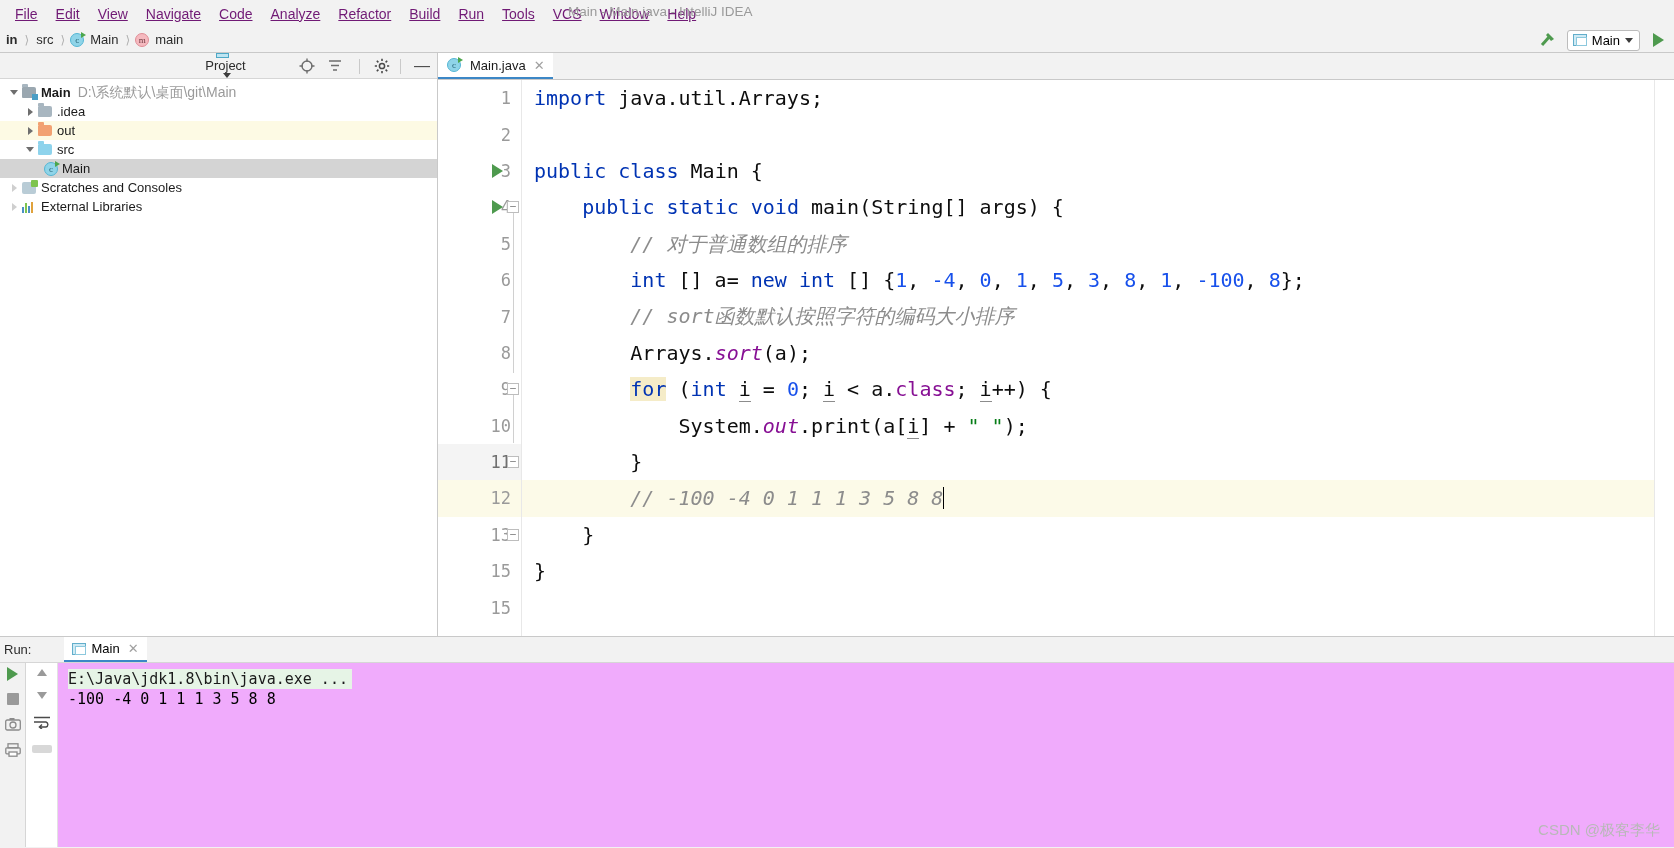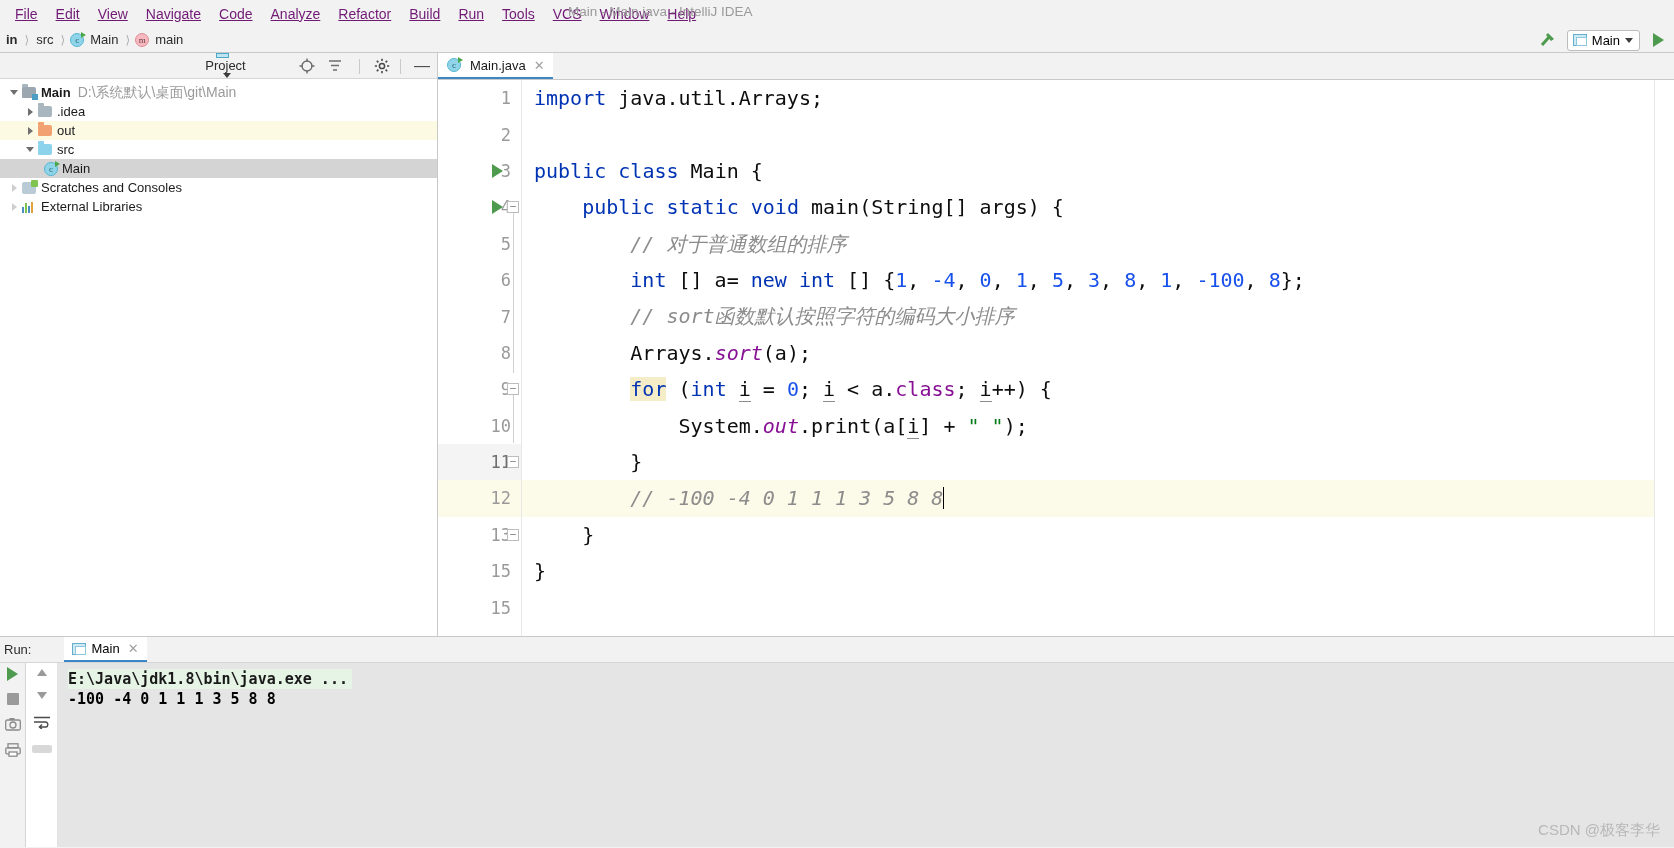--- a/index.html
+++ b/index.html
@@ -180,21 +180,21 @@
   }
   .run-body { flex:1; display:flex; }
   .run-sidebar {
     width: 26px; background:#f2f2f2; border-right:1px solid #d6d6d6;
     display:flex; flex-direction:column; align-items:center; padding-top:4px; gap:12px;
   }
   .run-sidebar2 {
     width: 32px; background:#ffffff; border-right:1px solid #e2e2e2;
     display:flex; flex-direction:column; align-items:center; padding-top:6px; gap:16px;
   }
-  .console { flex:1; padding: 6px 0 0 10px; position: relative; background:#e5e5e5;font-weight:bold; }
+  .console { flex:1; padding: 6px 0 0 10px; position: relative; background:#f0abfc; }
   .conline {
     font-family: "DejaVu Sans Mono", monospace; font-size: 15px;
     line-height: 20px; white-space: pre; color:#000000;
   }
   .conline.cmdline { background:#e6f4e6; display:inline-block; padding-right:4px; color:#1a1a1a;}
   .conline.ok { color:#1f5fbf; }
   .arrow-up-s { width:0;height:0;border-bottom:7px solid #9a9a9a;border-left:5px solid transparent;border-right:5px solid transparent;}
   .arrow-dn-s { width:0;height:0;border-top:7px solid #9a9a9a;border-left:5px solid transparent;border-right:5px solid transparent;}
 
   .watermark {

